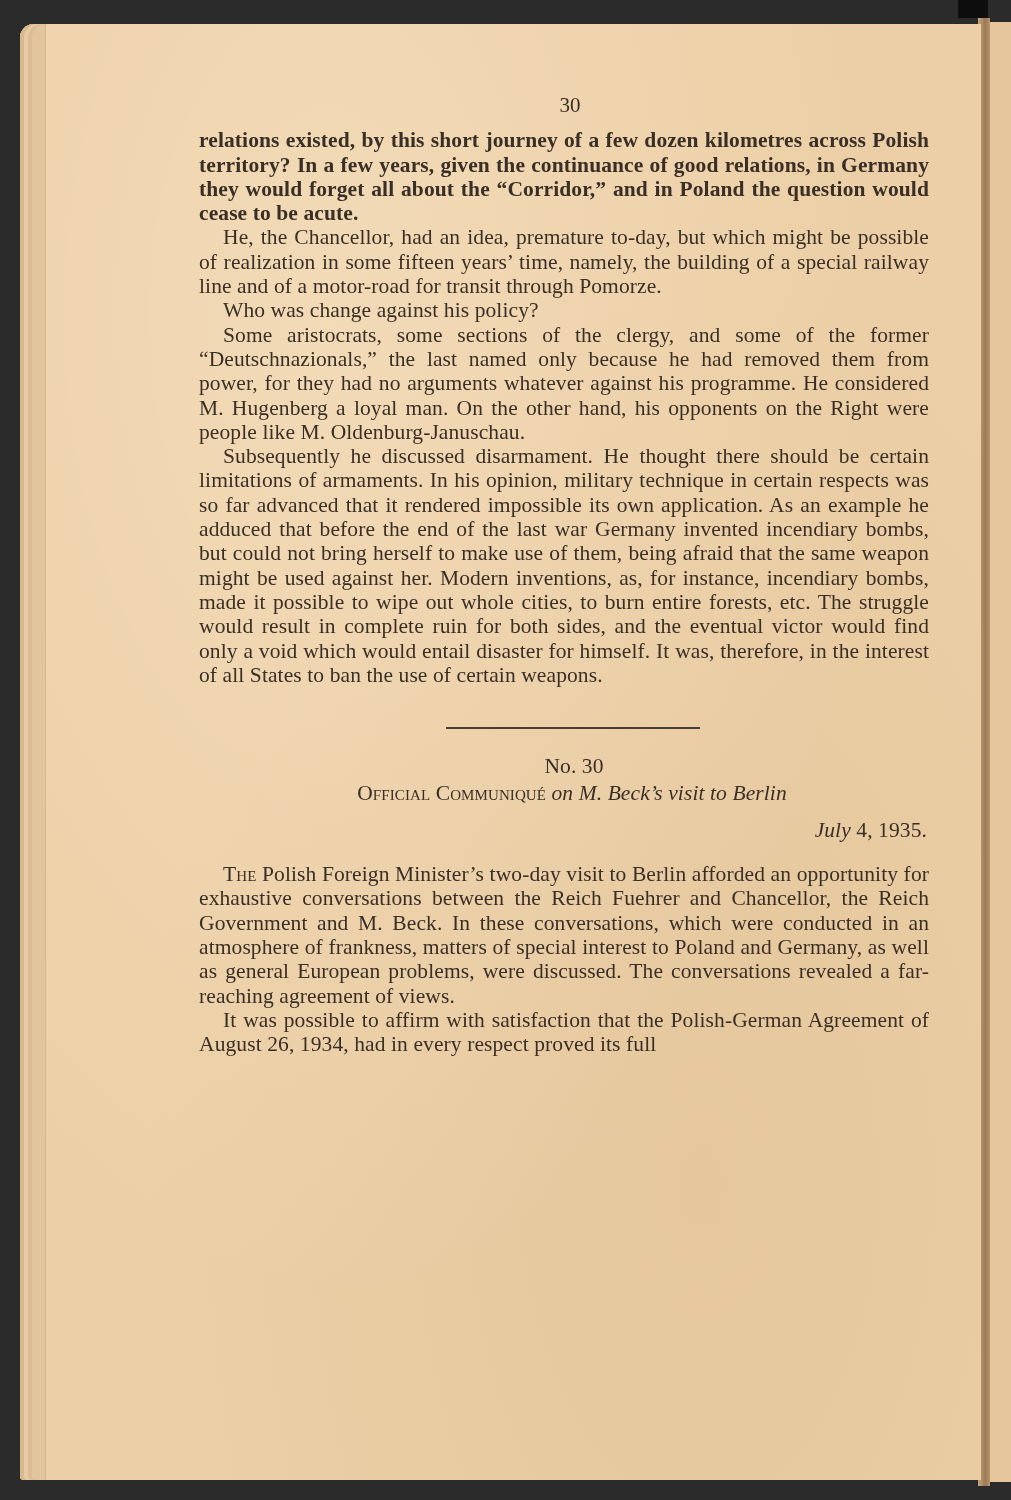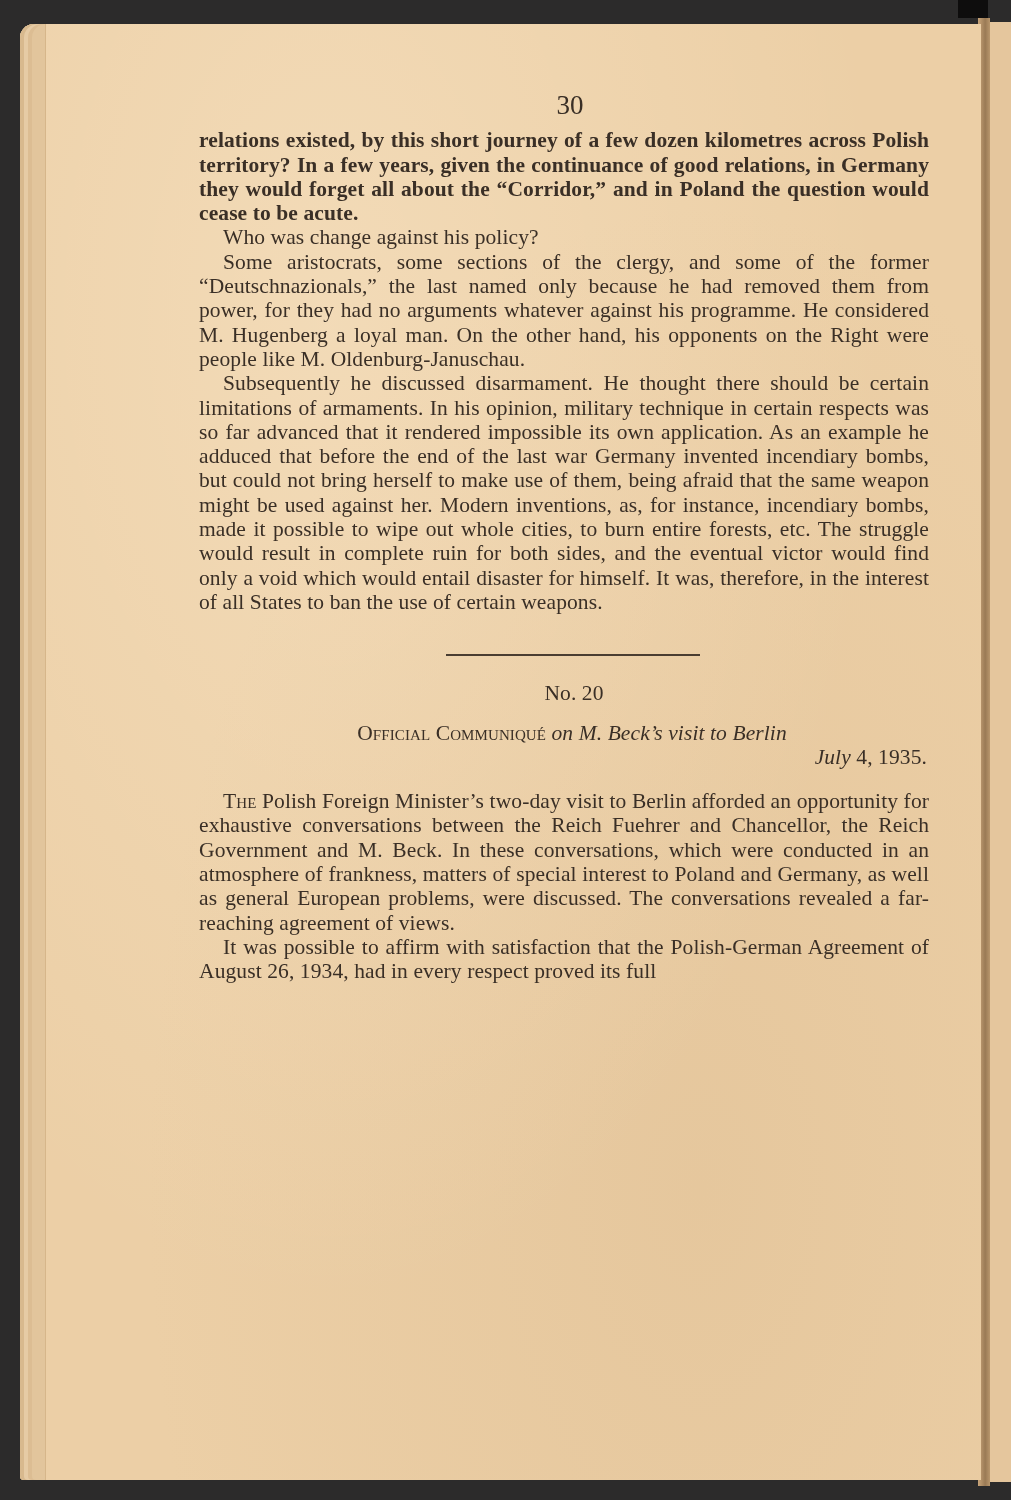--- a/index.html
+++ b/index.html
@@ -76,21 +76,21 @@
       left: 199px;
       top: 93px;
       width: 730px;
       color: #3a2f26;
       font-size: 21.5px;
       line-height: 24.3px;
       letter-spacing: 0.1px;
     }
     .page-number {
       text-align: center;
-      font-size: 27px;
+      font-size: 21px;
       margin-bottom: 11px;
       padding-left: 12px;
     }
     p {
       margin: 0;
       text-align: justify;
       text-align-last: auto;
       text-indent: 24px;
       hyphens: manual;
     }
@@ -104,53 +104,55 @@
       left: 9px;
     }
     .doc-number {
       text-align: center;
       margin-top: 25px;
       padding-left: 20px;
       font-size: 21.5px;
     }
     .doc-title {
       text-align: center;
-      margin-top: 15px;
+      margin-top: 3px;
       padding-left: 16px;
     }
     .smallcaps { font-variant: small-caps; }
     .italic { font-style: italic; }
     .doc-date {
       text-align: right;
       padding-right: 2px;
+      margin-top: 12px;
     }
     .doc-body { margin-top: 20px; }
   </style>
 </head>
 <body>
 
 <div class="page-stack"></div>
 <div class="top-dark"></div>
 <div class="gutter"></div>
 <div class="gutter-mark"></div>
 <div class="next-page-edge"></div>
 
 <div class="page"></div>
 
 <div class="text-block">
   <div class="page-number">30</div>
 
   <p class="noindent">relations existed, by this short journey of a few dozen kilometres across Polish territory?  In a few years, given the continuance of good relations, in Germany they would forget all about the “Cor­ridor,” and in Poland the question would cease to be acute.</p>
+  <p>He, the Chancellor, had an idea, premature to-day, but which might be possible of realization in some fifteen years’ time, namely, the building of a special railway line and of a motor-road for transit through Pomorze.</p>
   <p>Who was change against his policy?</p>
   <p>Some aristocrats, some sections of the clergy, and some of the former “Deutschnazionals,” the last named only because he had removed them from power, for they had no arguments whatever against his programme.  He considered M. Hugenberg a loyal man.  On the other hand, his opponents on the Right were people like M. Oldenburg-Januschau.</p>
   <p>Subsequently he discussed disarmament.  He thought there should be certain limitations of armaments.  In his opinion, military tech­nique in certain respects was so far advanced that it rendered impossible its own application.  As an example he adduced that before the end of the last war Germany invented incendiary bombs, but could not bring herself to make use of them, being afraid that the same weapon might be used against her.  Modern inventions, as, for instance, incendiary bombs, made it possible to wipe out whole cities, to burn entire forests, etc.  The struggle would result in com­plete ruin for both sides, and the eventual victor would find only a void which would entail disaster for himself.  It was, therefore, in the interest of all States to ban the use of certain weapons.</p>
 
   <div class="divider"></div>
 
-  <div class="doc-number">No. 20</div>
+  <div class="doc-number">No. 30</div>
 
   <div class="doc-title">
     <span class="smallcaps">Official Communiqué</span><span class="italic"> on M. Beck’s visit to Berlin</span>
   </div>
   <div class="doc-date">
     <span class="italic">July</span><span> 4, 1935.</span>
   </div>
 
   <div class="doc-body">
     <p><span class="smallcaps">The</span><span> Polish Foreign Minister’s two-day visit to Berlin afforded an opportunity for exhaustive conversations between the Reich Fuehrer and Chancellor, the Reich Government and M. Beck.  In these con­versations, which were conducted in an atmosphere of frankness, matters of special interest to Poland and Germany, as well as general European problems, were discussed.  The conversations revealed a far-reaching agreement of views.</span></p>

